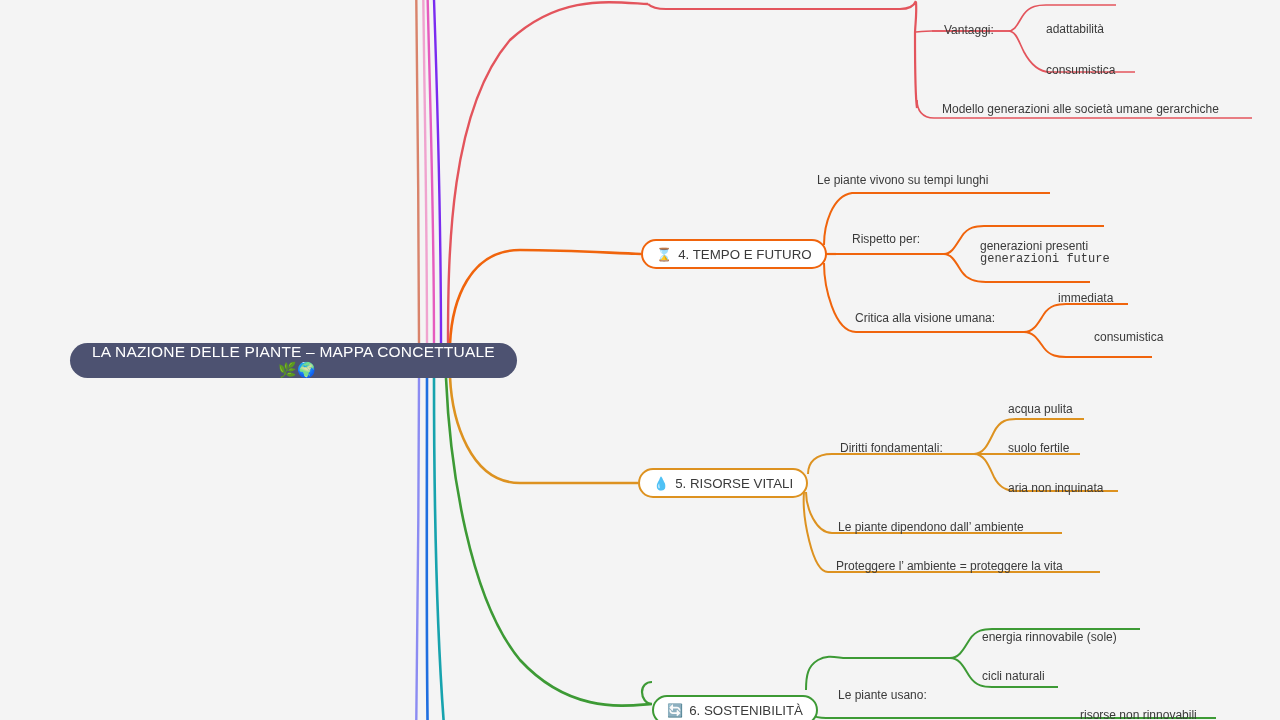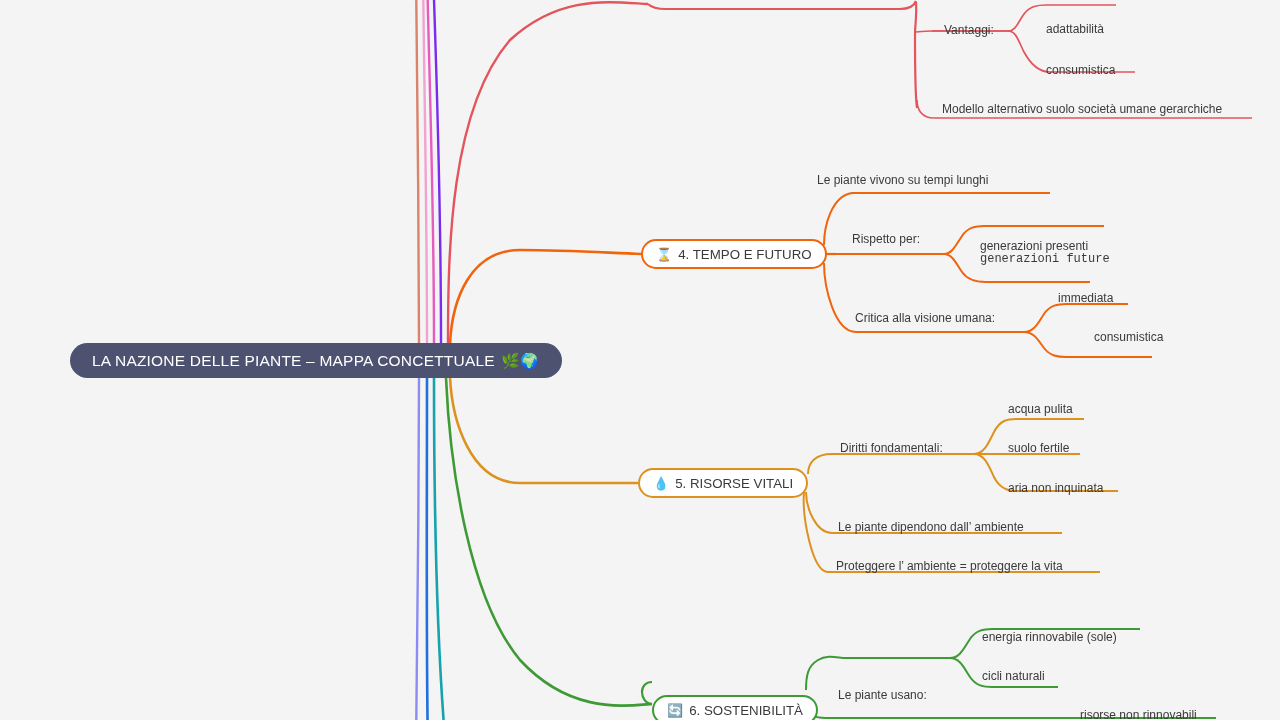--- a/index.html
+++ b/index.html
@@ -28,20 +28,21 @@
     height: 35px;
     padding: 0 22px;
     display: flex; align-items: center;
     background: #4d5271;
     border-radius: 18px;
     color: #ffffff;
     font-size: 15.5px;
     letter-spacing: 0.2px;
     white-space: nowrap;
     z-index: 6;
+    flex-direction: column;
   }
   .root-node .emo { margin-left: 7px; font-size: 15px; }
 
   
   .branch-node {
     position: absolute;
     height: 30px;
     padding: 0 13px;
     display: flex; align-items: center; gap: 6px;
     background: #ffffff;
@@ -150,21 +151,21 @@
   </div>
 
   <div class="branch-node" style="left:652px; top:695px; border-color:#3d9a35;">
     <span class="emo">🔄</span>
     <span>6. SOSTENIBILITÀ</span>
   </div>
 
   <div class="leaf" style="left:944px; top:23px;">Vantaggi:</div>
   <div class="leaf" style="left:1046px; top:22px;">adattabilità</div>
   <div class="leaf" style="left:1046px; top:63px;">consumistica</div>
-  <div class="leaf" style="left:942px; top:102px;">Modello alternativo suolo società umane gerarchiche</div>
+  <div class="leaf" style="left:942px; top:102px;">Modello generazioni alle società umane gerarchiche</div>
 
   <div class="leaf" style="left:817px; top:173px;">Le piante vivono su tempi lunghi</div>
   <div class="leaf" style="left:852px; top:232px;">Rispetto per:</div>
   <div class="leaf" style="left:980px; top:213px;margin-top:26px;">generazioni presenti</div>
   <div class="leaf" style="left:980px; top:252px;font-family:Liberation Mono, monospace;">generazioni future</div>
   <div class="leaf" style="left:855px; top:311px;">Critica alla visione umana:</div>
   <div class="leaf" style="left:1058px; top:291px;">immediata</div>
   <div class="leaf" style="left:1094px; top:330px;">consumistica</div>
 
   <div class="leaf" style="left:840px; top:441px;">Diritti fondamentali:</div>

